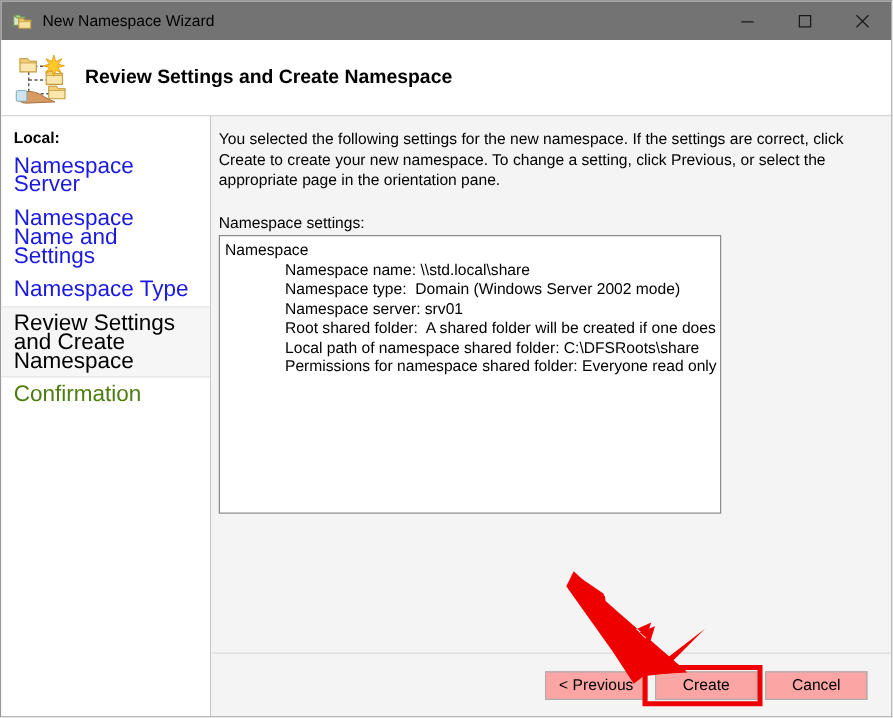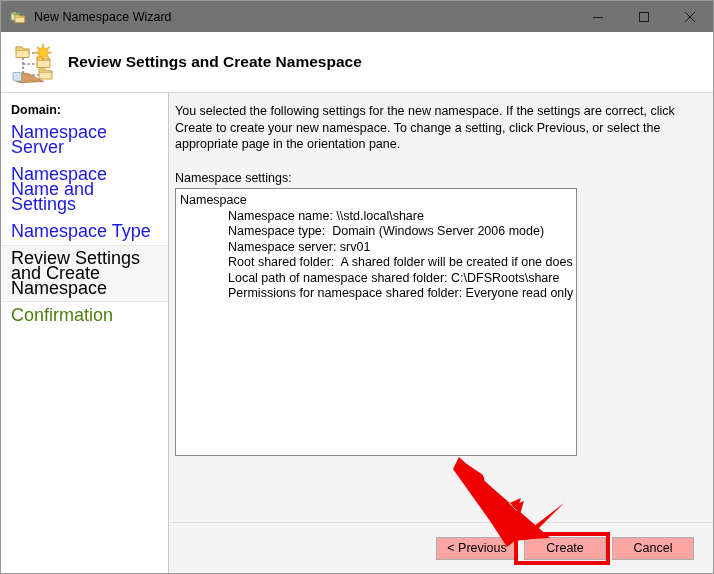--- a/index.html
+++ b/index.html
@@ -145,21 +145,21 @@
   .settings-label {
     margin-top: 17px;
     font-size: 12.5px;
     color: #000000;
   }
   .settings-box {
     position: absolute;
     left: 6px;
     top: 95px;
     width: 402px;
-    height: 268px;
+    height: 223px;
     background: #ffffff;
     border: 1px solid #8a8a8a;
     box-sizing: border-box;
     padding: 4px 4px 4px 4px;
     overflow: hidden;
   }
   .settings-line {
     font-size: 12.5px;
     color: #000000;
     line-height: 15.5px;
@@ -284,38 +284,38 @@
           <rect x="2" y="33.5" width="8.5" height="8.5" rx="1" fill="#cfe4ef" stroke="#7fa7bb" stroke-width="0.8"></rect>
         </g>
       </svg>
     </div>
     <div class="header-title">Review Settings and Create Namespace</div>
   </div>
 
   <div class="body-split">
 
     <div class="sidebar">
-      <div class="steps-label">Domain:</div>
+      <div class="steps-label">Local:</div>
       <div class="step done">Namespace Server</div>
       <div class="step done">Namespace Name and Settings</div>
       <div class="step done">Namespace Type</div>
       <div class="step current">Review Settings and Create Namespace</div>
       <div class="step upcoming">Confirmation</div>
     </div>
 
     <div class="content">
       <div class="intro">
         <div class="intro-inner">You selected the following settings for the new namespace. If the settings are correct, click Create to create your new namespace. To change a setting, click Previous, or select the appropriate page in the orientation pane.</div>
         <div class="settings-label">Namespace settings:</div>
       </div>
 
       <div class="settings-box">
         <div class="settings-line">Namespace</div>
         <div class="settings-line indent">Namespace name: \\std.local\share</div>
-        <div class="settings-line indent">Namespace type:  Domain (Windows Server 2006 mode)</div>
+        <div class="settings-line indent">Namespace type:  Domain (Windows Server 2002 mode)</div>
         <div class="settings-line indent">Namespace server: srv01</div>
         <div class="settings-line indent">Root shared folder:  A shared folder will be created if one does not exist.</div>
         <div class="settings-line indent">Local path of namespace shared folder: C:\DFSRoots\share</div>
         <div class="settings-line indent">Permissions for namespace shared folder: Everyone read only</div>
       </div>
     </div>
   </div>
 
   <div class="buttonbar">
     <button class="btn">&lt; Previous</button>

